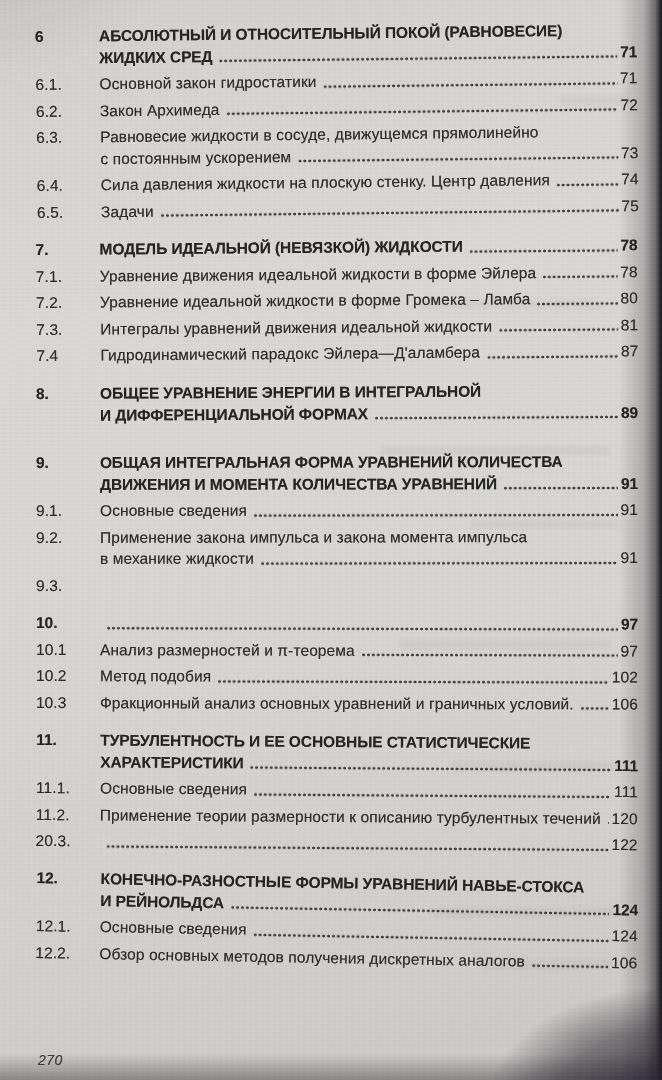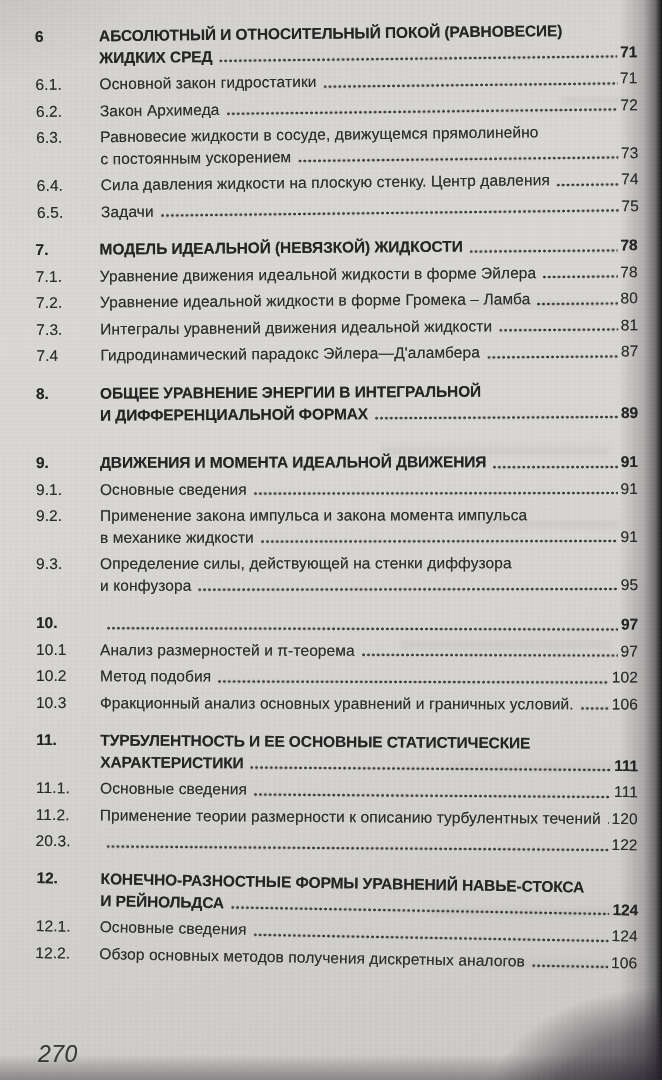--- a/index.html
+++ b/index.html
@@ -55,21 +55,21 @@
   .leader{
     flex:1 1 auto;height:4px;align-self:flex-end;
     margin:0 3px 4px 7px;
     background-image:radial-gradient(circle at 1.6px 2px, #3b3b3b 1.15px, rgba(0,0,0,0) 1.7px);
     background-size:4.9px 4px;background-repeat:repeat-x;
   }
   .pagenum{white-space:nowrap;font-weight:inherit;text-align:center;}
 
   .footer{
     position:absolute;left:38px;bottom:12px;
-    font-style:italic;font-size:23px;color:#3a3a3a;
+    font-style:italic;font-size:14px;color:#3a3a3a;
     letter-spacing:.5px;text-shadow:0 0 .5px rgba(58,58,58,.5);
   }
 </style>
 </head>
 <body>
 
 <div class="photo">
 
   <div class="bleed" style="left:560px;top:96px;width:70px;height:9px;"></div>
   <div class="bleed" style="left:420px;top:300px;width:180px;height:9px;"></div>
@@ -207,22 +207,23 @@
               <span class="leader"></span>
               <span class="pagenum">89</span>
             </div>
           </div>
         </div>
       </div>
       <div class="section s9">
         <div class="entry chapter">
           <div class="num">9.</div>
           <div class="body">
-            <div class="lastline">
-              <span class="txt">ДВИЖЕНИЯ И МОМЕНТА ИДЕАЛЬНОЙ ДВИЖЕНИЯ</span>
+            <span class="pre-line">ОБЩАЯ ИНТЕГРАЛЬНАЯ ФОРМА УРАВНЕНИЙ КОЛИЧЕСТВА</span>
+            <div class="lastline">
+              <span class="txt">ДВИЖЕНИЯ И МОМЕНТА КОЛИЧЕСТВА УРАВНЕНИЙ</span>
               <span class="leader"></span>
               <span class="pagenum">91</span>
             </div>
           </div>
         </div>
         <div class="entry">
           <div class="num">9.1.</div>
           <div class="body">
             <div class="lastline">
               <span class="txt">Основные сведения</span>
@@ -237,28 +238,20 @@
             <span class="pre-line">Применение закона импульса и закона момента импульса</span>
             <div class="lastline">
               <span class="txt">в механике жидкости</span>
               <span class="leader"></span>
               <span class="pagenum">91</span>
             </div>
           </div>
         </div>
         <div class="entry">
           <div class="num">9.3.</div>
-          <div class="body">
-            <span class="pre-line">Определение силы, действующей на стенки диффузора</span>
-            <div class="lastline">
-              <span class="txt">и конфузора</span>
-              <span class="leader"></span>
-              <span class="pagenum">95</span>
-            </div>
-          </div>
         </div>
       </div>
       <div class="section s10">
         <div class="entry chapter">
           <div class="num">10.</div>
           <div class="body">
             <div class="lastline">
               <span class="leader"></span>
               <span class="pagenum">97</span>
             </div>

